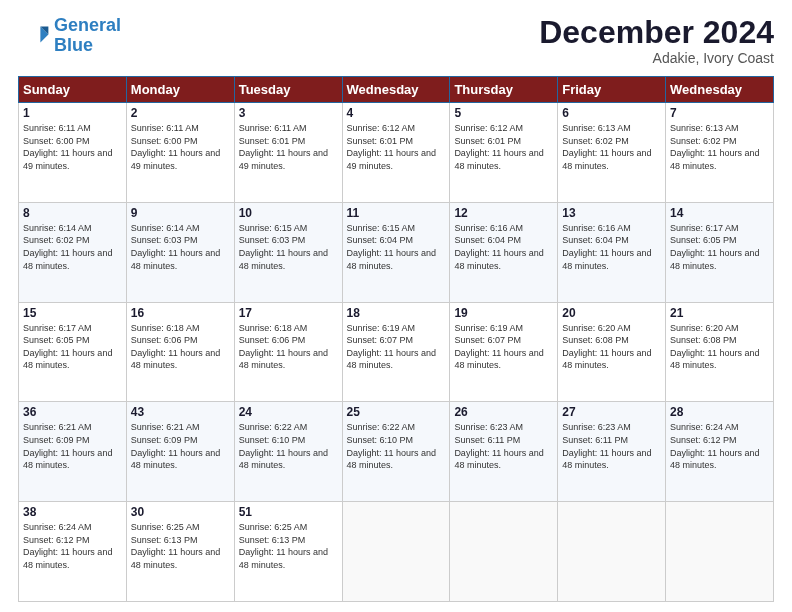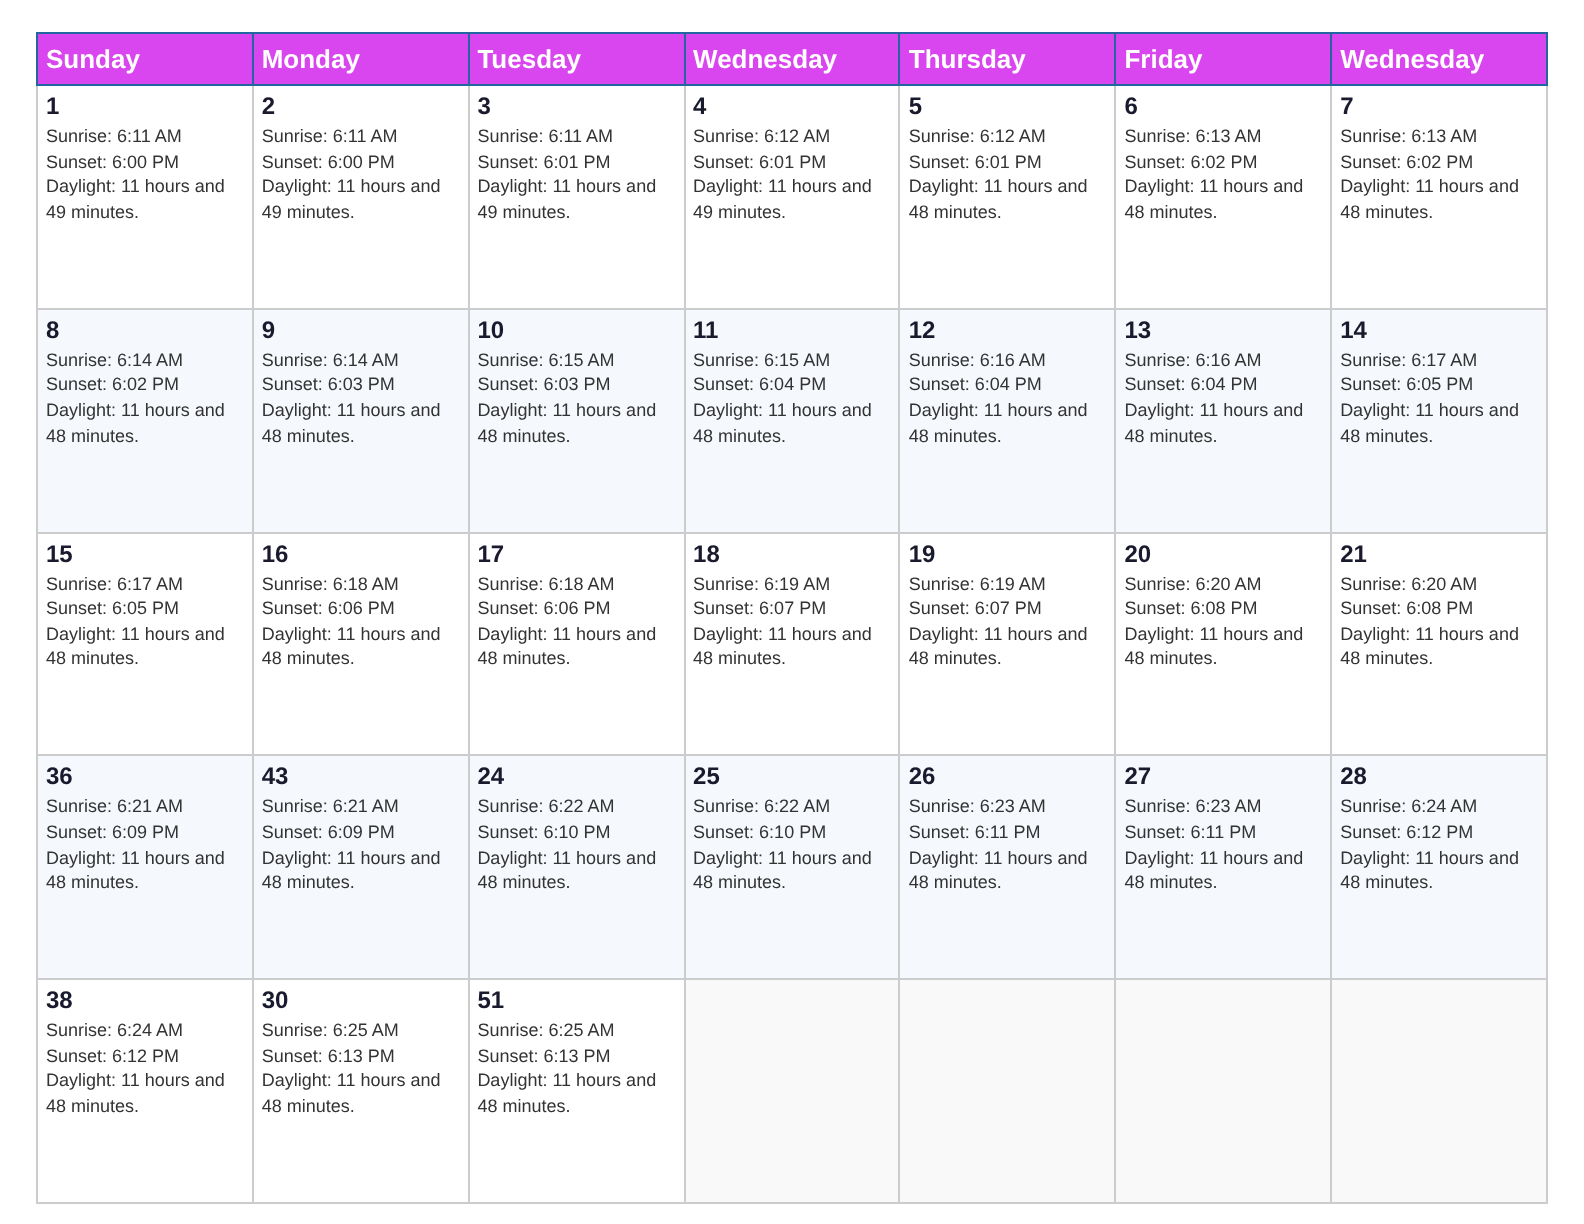--- a/index.html
+++ b/index.html
@@ -56,21 +56,21 @@
       margin-top: 2px;
     }
     .calendar {
       flex: 1;
       border: 1px solid #ccc;
       border-collapse: collapse;
       width: 100%;
       table-layout: fixed;
     }
     .calendar th {
-      background: #d946ef;
+      background: #7f1d1d;
       color: #fff;
       font-size: 13px;
       font-weight: bold;
       padding: 5px 4px;
       text-align: left;
       border: 1px solid #2266a0;
     }
     .calendar td {
       border: 1px solid #ccc;
       vertical-align: top;
@@ -96,20 +96,36 @@
       line-height: 1.4;
     }
     .empty-cell {
       background: #f9f9f9 !important;
     }
   </style>
 </head>
 <body>
 
 <div class="page">
+  <div class="header">
+    <div class="logo">
+      <svg class="logo-icon" viewBox="0 0 40 40">
+        <polygon points="28,8 38,18 28,28" fill="#2e7fc1"></polygon>
+        <polygon points="28,8 38,8 38,18" fill="#1a5a90"></polygon>
+      </svg>
+      <div class="logo-text">
+        <div><span>General</span></div>
+        <div style="color:#2e7fc1;"><span>Blue</span></div>
+      </div>
+    </div>
+    <div class="title-block">
+      <div class="month-title">December 2024</div>
+      <div class="subtitle">Adakie, Ivory Coast</div>
+    </div>
+  </div>
 
   <table class="calendar">
     <thead>
       <tr>
         <th>Sunday</th>
         <th>Monday</th>
         <th>Tuesday</th>
         <th>Wednesday</th>
         <th>Thursday</th>
         <th>Friday</th>

